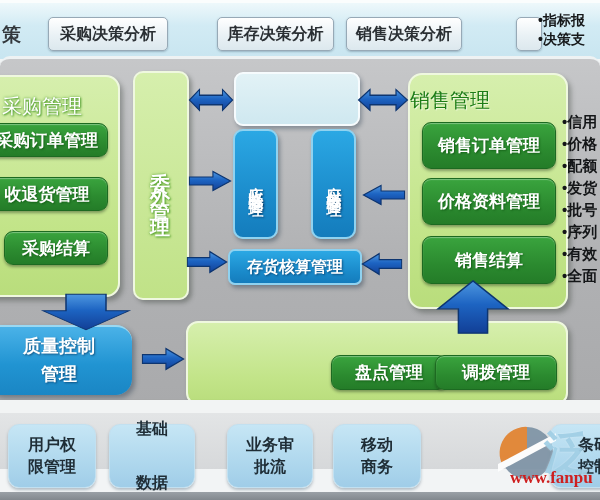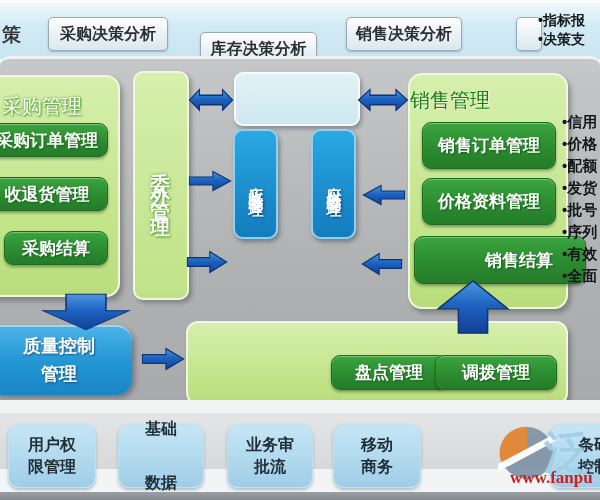--- a/index.html
+++ b/index.html
@@ -87,21 +87,21 @@
         <stop offset="0" stop-color="#4e97e0"></stop>
         <stop offset="0.45" stop-color="#1d64c2"></stop>
         <stop offset="1" stop-color="#123f96"></stop>
       </linearGradient>
     </defs>
   </svg>
 
   <div class="topbar">
     <div class="clipchar">策</div>
     <div class="tbtn" style="left:48px;width:118px;">采购决策分析</div>
-    <div class="tbtn" style="left:200px;width:115px;margin-top:15px;">库存决策分析</div>
+    <div class="tbtn" style="left:217px;width:115px;">库存决策分析</div>
     <div class="tbtn" style="left:346px;width:114px;">销售决策分析</div>
     <div class="tbtn" style="left:516px;width:24px;"></div>
     <div class="topnote" style="top:9px;">•指标报</div>
     <div class="topnote" style="top:28px;">•决策支</div>
   </div>
 
   <div class="main">
 
     <div class="panel" style="left:-42px;top:16px;width:158px;height:218px;">
       <div class="ptitle white" style="top:16px;left:42px;width:116px;">采购管理</div>
@@ -116,26 +116,27 @@
 
     <div class="emptybox" style="left:234px;top:13px;width:122px;height:50px;"></div>
 
     <div class="bluebox" style="left:233px;top:70px;width:41px;height:106px;">
       <span class="vtext">应收款管理</span>
     </div>
     <div class="bluebox" style="left:311px;top:70px;width:41px;height:106px;">
       <span class="vtext">应付款管理</span>
     </div>
 
+    <div class="bluebox" style="left:228px;top:190px;width:130px;height:32px;font-size:16px;border-radius:7px;">存货核算管理</div>
 
     <div class="panel" style="left:408px;top:14px;width:156px;height:232px;">
       <div class="ptitle green" style="top:12px;">销售管理</div>
       <div class="gbtn" style="left:12px;top:47px;width:132px;height:45px;">销售订单管理</div>
       <div class="gbtn" style="left:12px;top:103px;width:132px;height:45px;">价格资料管理</div>
-      <div class="gbtn" style="left:4px;top:161px;width:132px;height:46px;padding-left:38px;">销售结算</div>
+      <div class="gbtn" style="left:12px;top:161px;width:132px;height:46px;">销售结算</div>
     </div>
 
     <div class="sidenote" style="top:54px;">•信用</div>
     <div class="sidenote" style="top:76px;">•价格</div>
     <div class="sidenote" style="top:98px;">•配额</div>
     <div class="sidenote" style="top:120px;">•发货</div>
     <div class="sidenote" style="top:142px;">•批号</div>
     <div class="sidenote" style="top:164px;">•序列</div>
     <div class="sidenote" style="top:186px;">•有效</div>
     <div class="sidenote" style="top:208px;">•全面</div>
@@ -196,21 +197,21 @@
         </svg>
     </div>
   </div>
 
   <div class="whitestrip"></div>
   <div class="bottom">
     <div class="bbox" style="left:8px;width:86px;">
       <div>用户权</div>
       <div>限管理</div>
     </div>
-    <div class="bbox" style="left:118px;width:84px;gap:32px;">
+    <div class="bbox" style="left:109px;width:84px;gap:32px;">
       <div>基础</div>
       <div>数据</div>
     </div>
     <div class="bbox" style="left:227px;width:84px;text-align:right;">
       <div>业务审</div>
       <div>批流</div>
     </div>
     <div class="bbox" style="left:333px;width:86px;">
       <div>移动</div>
       <div>商务</div>

